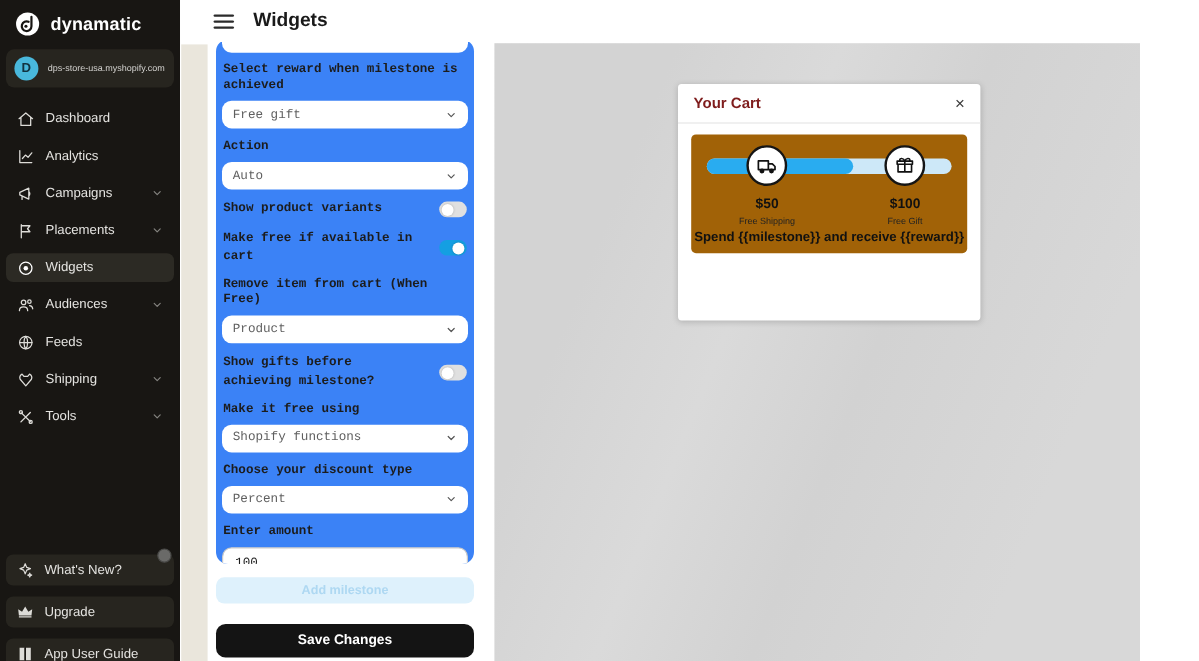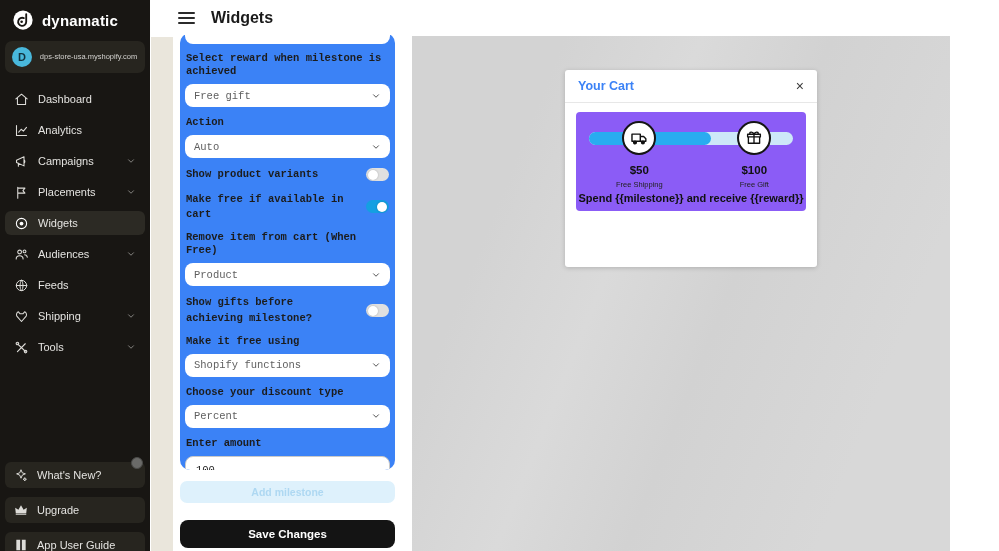--- a/index.html
+++ b/index.html
@@ -53,24 +53,24 @@
   .toggle.off .knob { left:2px; }
   .toggle.on  .knob { right:2px; }
   .f-input { width:100%; height:27px; background:#fff; border:1px solid #c9c9c9; border-radius:8px; padding:0 10px; font-size:10.5px; color:#1c1c1c; font-family:inherit; margin-bottom:12px; }
   .btn-addms { position:absolute; left:180px; top:481px; width:215px; height:22px; border:none; border-radius:7px; background:#def1fc; color:#aed8f2; font-size:10.5px; font-weight:bold; cursor:pointer; font-family:inherit; }
   .btn-savechanges { position:absolute; left:180px; top:520px; width:215px; height:28px; border:none; border-radius:8px; background:#141414; color:#fff; font-size:11.5px; font-weight:bold; cursor:pointer; font-family:inherit; }
 
   
   .preview { position:absolute; left:412px; top:36px; width:557px; height:515px; background:linear-gradient(112deg,#d3d3d3 20%,#dadada 38%,#d2d2d2 55%,#d8d8d8 80%); }
   .cart-card { position:absolute; left:153px; top:34px; width:252px; height:197px; background:#fff; border-radius:3px; box-shadow:0 1px 5px rgba(0,0,0,.18); }
   .cart-header { height:33px; display:flex; align-items:center; justify-content:space-between; padding:0 13px; border-bottom:1px solid #e7e7e7; }
-  .cart-title { font-size:12.5px; font-weight:bold; color:#3b82f6; }
+  .cart-title { font-size:12.5px; font-weight:bold; color:#7f1d1d; }
   .cart-close { font-size:14px; color:#3a3a3a; cursor:pointer; line-height:1; }
   .cart-body { padding:9px 11px; }
-  .progress-panel { position:relative; background:#8b5cf6; border-radius:4px; height:99px; }
+  .progress-panel { position:relative; background:#a16207; border-radius:4px; height:99px; }
   .progress-track { position:absolute; left:13px; right:13px; top:20px; height:13px; border-radius:7px; background:#cde8f8; }
   .progress-fill { height:13px; border-radius:7px; background:#29acf0; }
   .milestone { position:absolute; top:9px; width:68px; margin-left:-34px; text-align:center; }
   .ms-circle { width:34px; height:34px; border-radius:50%; background:#fff; border:2.5px solid #151515; margin:0 auto; display:flex; align-items:center; justify-content:center; }
   .ms-amount { font-size:11.5px; font-weight:bold; color:#111; margin-top:9px; }
   .ms-reward { font-size:7.5px; color:#222; margin-top:4px; }
   .spend-msg { position:absolute; left:0; right:0; bottom:7px; text-align:center; font-size:11px; font-weight:bold; color:#111; }
 
   
   .chat-fab { position:absolute; left:957px; top:523px; width:38px; height:38px; border-radius:50%; background:#bce1f3; border:2px solid #fdfdfd; display:flex; align-items:center; justify-content:center; cursor:pointer; z-index:8; }

